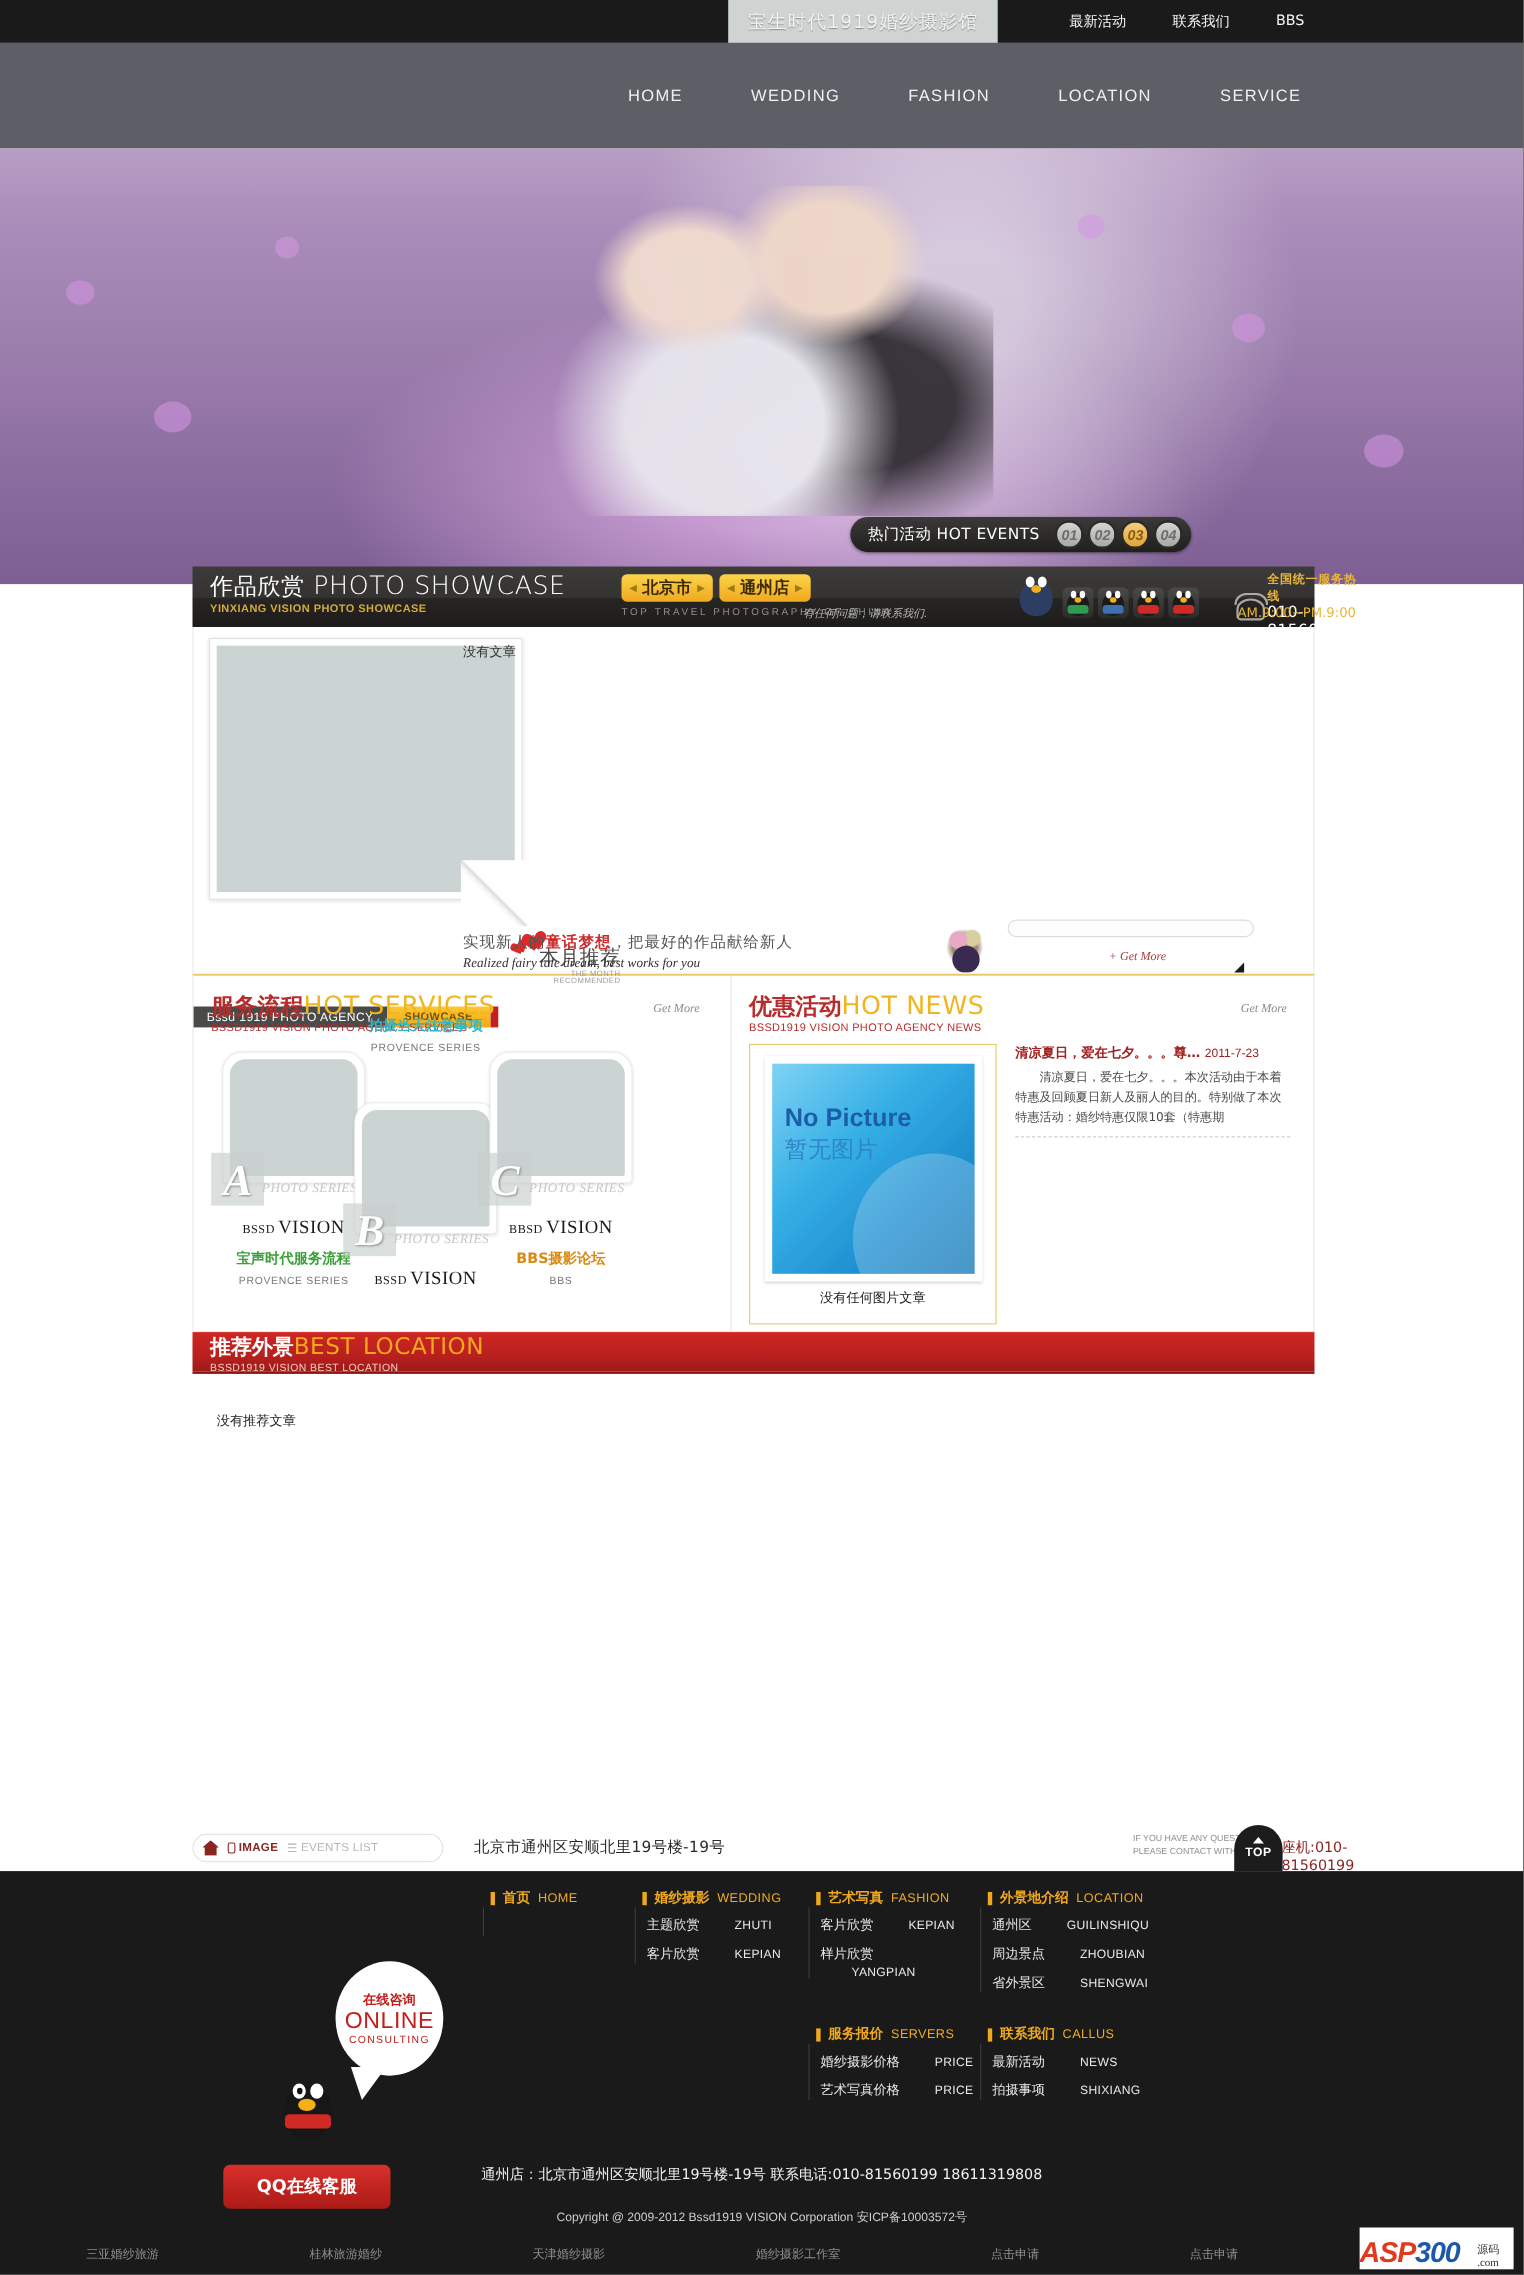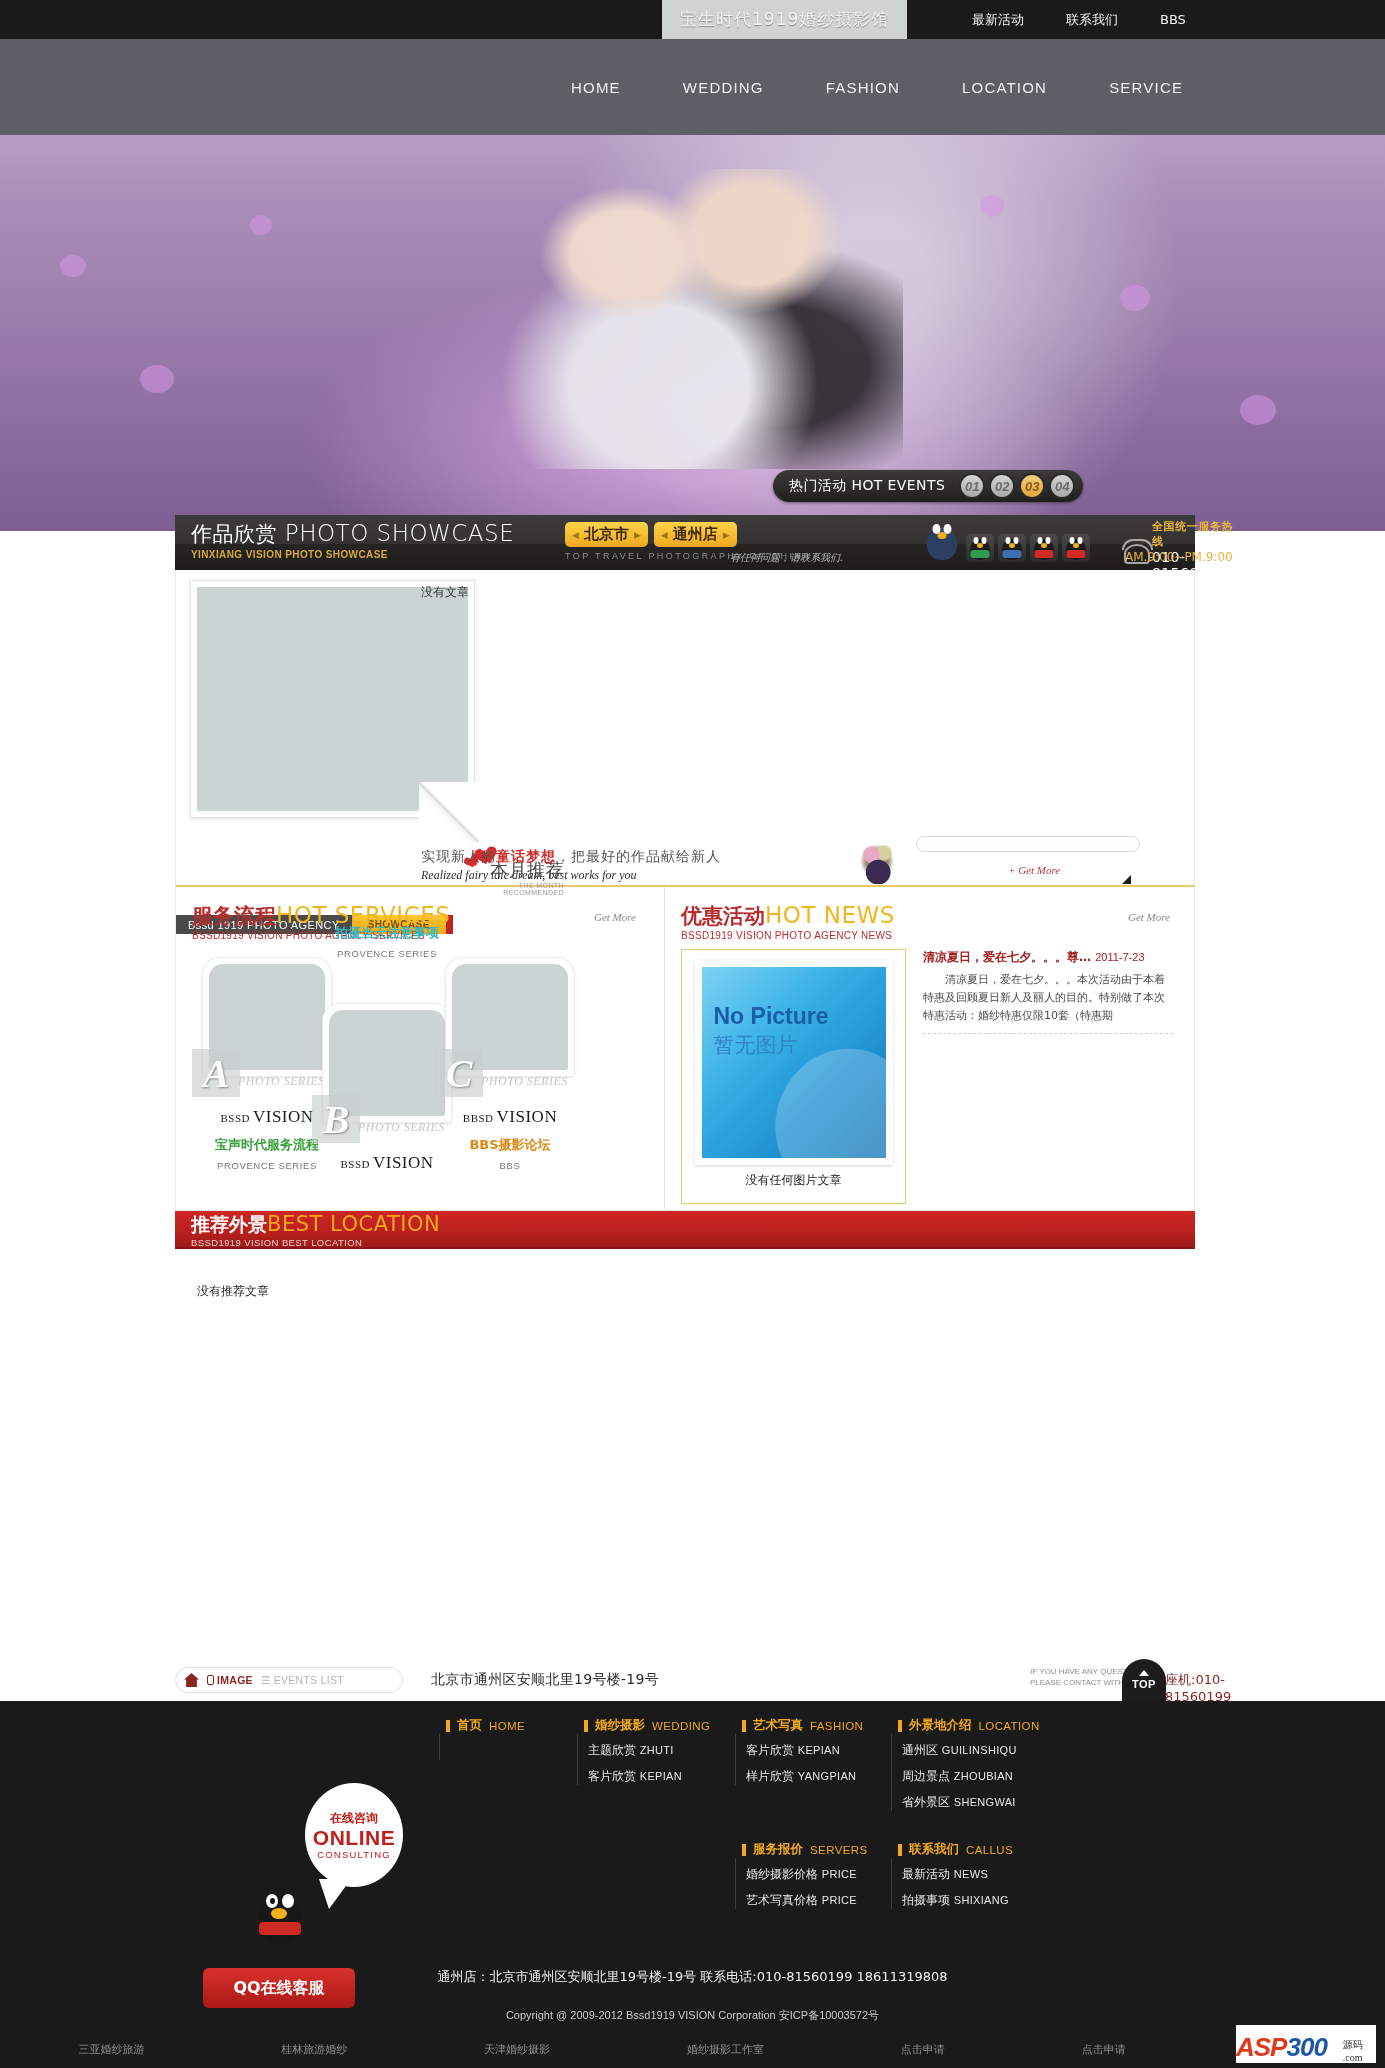--- a/index.html
+++ b/index.html
@@ -305,30 +305,30 @@
   .fcol-head { display:flex; align-items:center; gap:7px;margin-left:11px; }
   .fcol-head .bar { width:4px; height:12px; background:#f0a91e; }
   .fcol-head .cn { color:#f0a91e; font-size:12.5px; font-weight:bold;
     font-family:"DejaVu Sans", sans-serif; }
   .fcol-head .en { color:#f0a91e; font-size:11.5px; letter-spacing:.4px;
     font-family:"Liberation Sans", sans-serif; }
   .fcol-list { margin-left:4px; border-left:1px solid #3d3d3d; padding:8px 0 0 10px; min-height:26px; }
   .fcol-list a { display:block; color:#e8e8e8; font-size:12px; text-decoration:none;
     margin-bottom:9px; font-family:"DejaVu Sans", sans-serif; }
   .fcol-list a .en { color:#e8e8e8; font-size:11px; letter-spacing:.3px;
-    font-family:"Liberation Sans", sans-serif; }
+    font-family:"Liberation Sans", sans-serif;margin-left:28px; }
 
   .online-bubble { position:absolute; left:305px; top:1783px; width:98px; height:104px;
     background:#fff; border-radius:50%; display:flex; flex-direction:column;
     align-items:center; justify-content:center; }
   .online-bubble:after { content:""; position:absolute; left:14px; bottom:-22px;
     width:0;height:0;border-left:10px solid transparent;border-right:22px solid transparent;
     border-top:30px solid #fff; }
   .ob-1 { color:#c0201d; font-size:12px; font-weight:bold; font-family:"DejaVu Sans", sans-serif; }
-  .ob-2 { color:#c0201d; font-size:21px; font-weight:bold; letter-spacing:.5px;
+  .ob-2 { color:#c0201d; font-size:21px; font-weight:normal; letter-spacing:.5px;
     font-family:"Liberation Sans", sans-serif; line-height:1.05; }
   .ob-3 { color:#c0201d; font-size:9.5px; letter-spacing:1.2px;
     font-family:"Liberation Sans", sans-serif; }
   .foot-qq { position:absolute; left:252px; top:1888px; width:56px; height:62px; }
   .fq-body { position:absolute; left:6px; bottom:6px; width:44px; height:48px;
     border-radius:50% 50% 46% 46%; background:#171717; }
   .fq-eyes { position:absolute; left:14px; top:6px; width:28px; height:14px; }
   .fq-eyes:before,.fq-eyes:after { content:""; position:absolute; top:0; width:12px; height:14px;
     border-radius:50%; background:#fff; }
   .fq-eyes:before { left:0; } .fq-eyes:after { right:0; }

